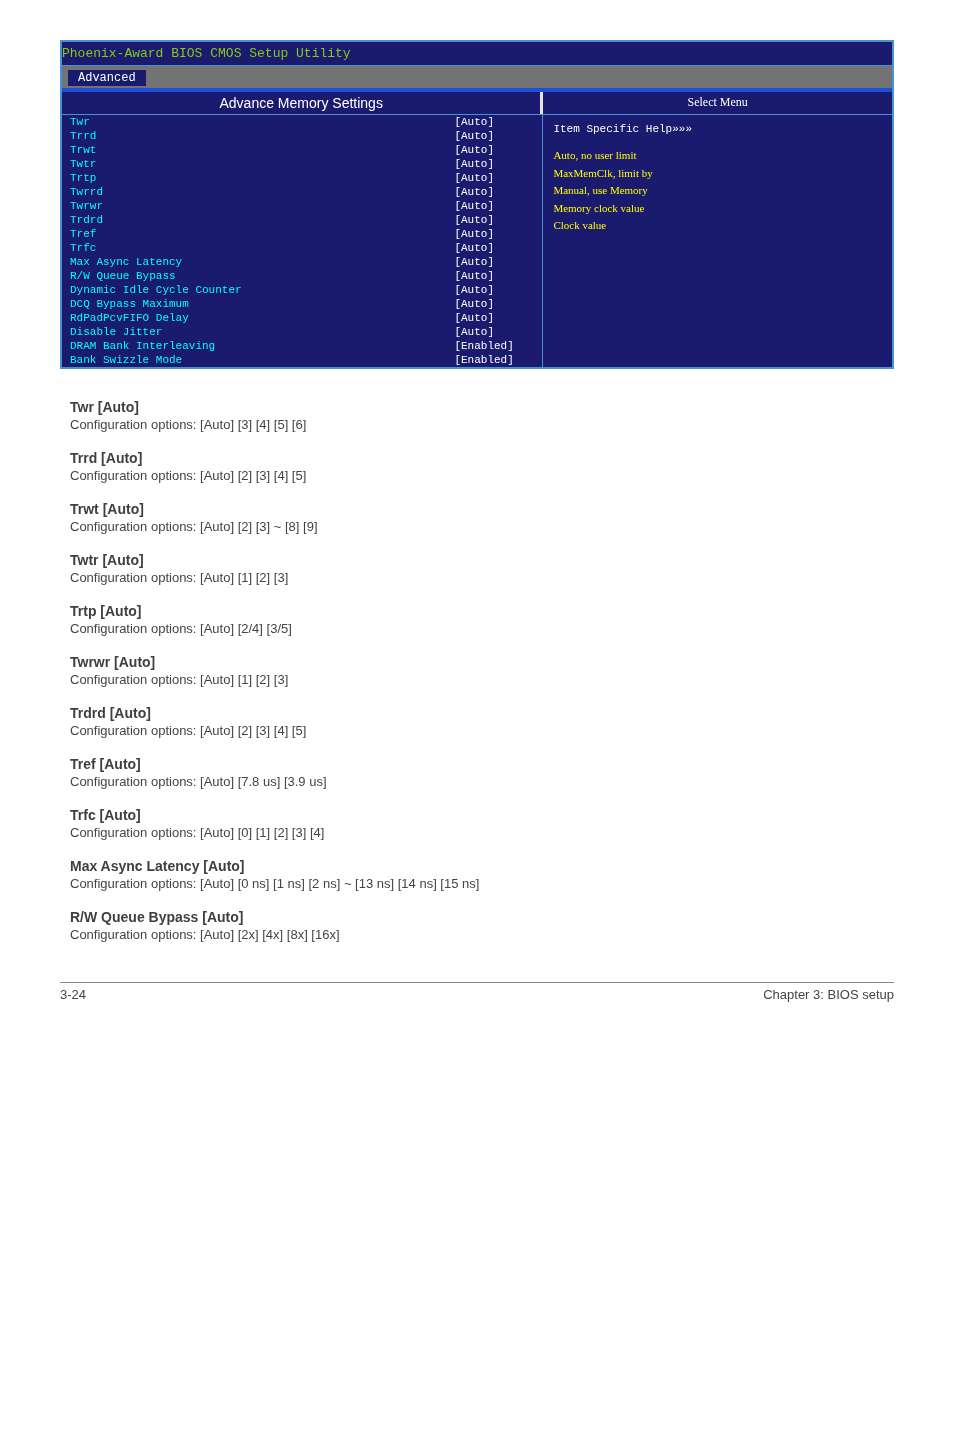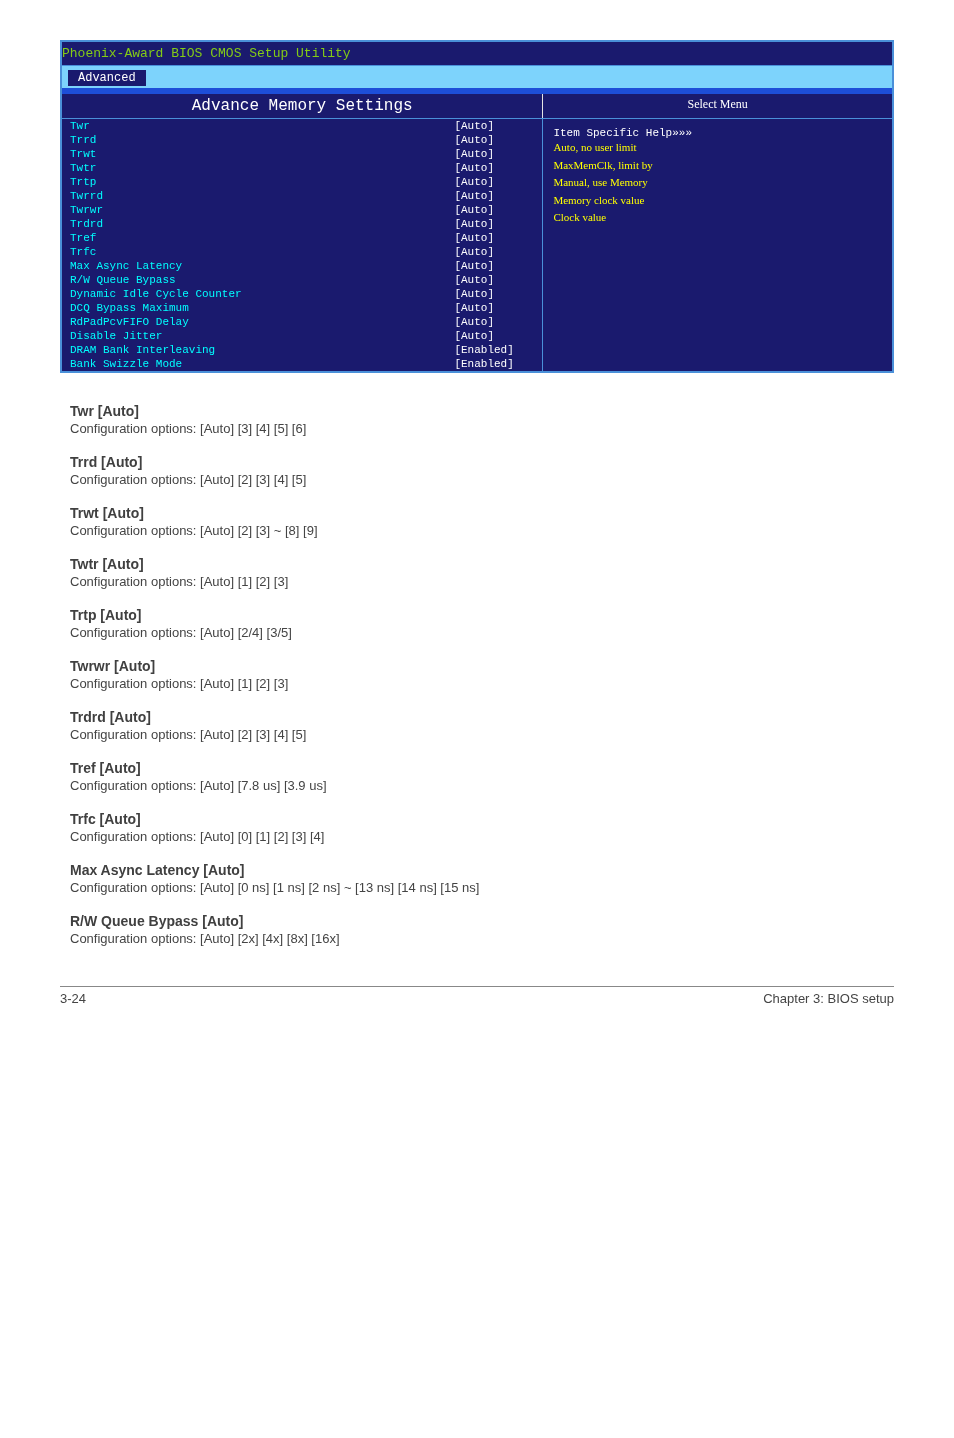--- a/index.html
+++ b/index.html
@@ -27,23 +27,23 @@
       background: #1a1a6e;
       color: #84cc16;
       text-align: left;
       padding: 4px 0;
       font-family: 'Courier New', monospace;
       font-size: 13px;
       border-bottom: 1px solid #4a90d9;
     }
 
     .bios-menu-bar {
-      background: #7dd3fc;
+      background: #737373;
       padding: 2px 6px;
-      border-bottom: 6px solid #1d4ed8;
+      border-bottom: 4px solid #1d4ed8;
     }
 
     .bios-menu-item {
       display: inline-block;
       background: #1a1a6e;
       color: #ffffff;
       padding: 1px 10px;
       font-family: 'Courier New', monospace;
       font-size: 12px;
     }
@@ -65,25 +65,25 @@
 
     .bios-section-header {
       display: flex;
       border-bottom: 1px solid #4a90d9;
     }
 
     .bios-section-title {
       flex: 0 0 58%;
       background: #1a1a6e;
       color: #ffffff;
-      font-family: Liberation Mono, monospace;
-      font-size: 16px;
+      font-family: Liberation Sans, sans-serif;
+      font-size: 14px;
       padding: 3px 8px;
       text-align: center;
-      border-right: 1px solid #e5e5e5;
+      border-right: 3px solid #e5e5e5;
     }
 
     .bios-section-right-title {
       flex: 1;
       background: #1a1a6e;
       color: #ffffff;
       font-family: Liberation Serif, serif;
       font-size: 12px;
       padding: 3px 8px;
       text-align: center;
@@ -112,21 +112,21 @@
       color: #ffff00;
       font-family: Liberation Serif, serif;
       font-size: 11px;
       line-height: 1.6;
     }
 
     .bios-help-title {
       color: #ffffff;
       font-family: 'Courier New', monospace;
       font-size: 11px;
-      margin-bottom: 0;
+      margin-bottom: 12px;
     }
 
     
     .doc-section {
       padding: 0 10px;
     }
 
     .doc-item {
       margin-bottom: 18px;
     }

